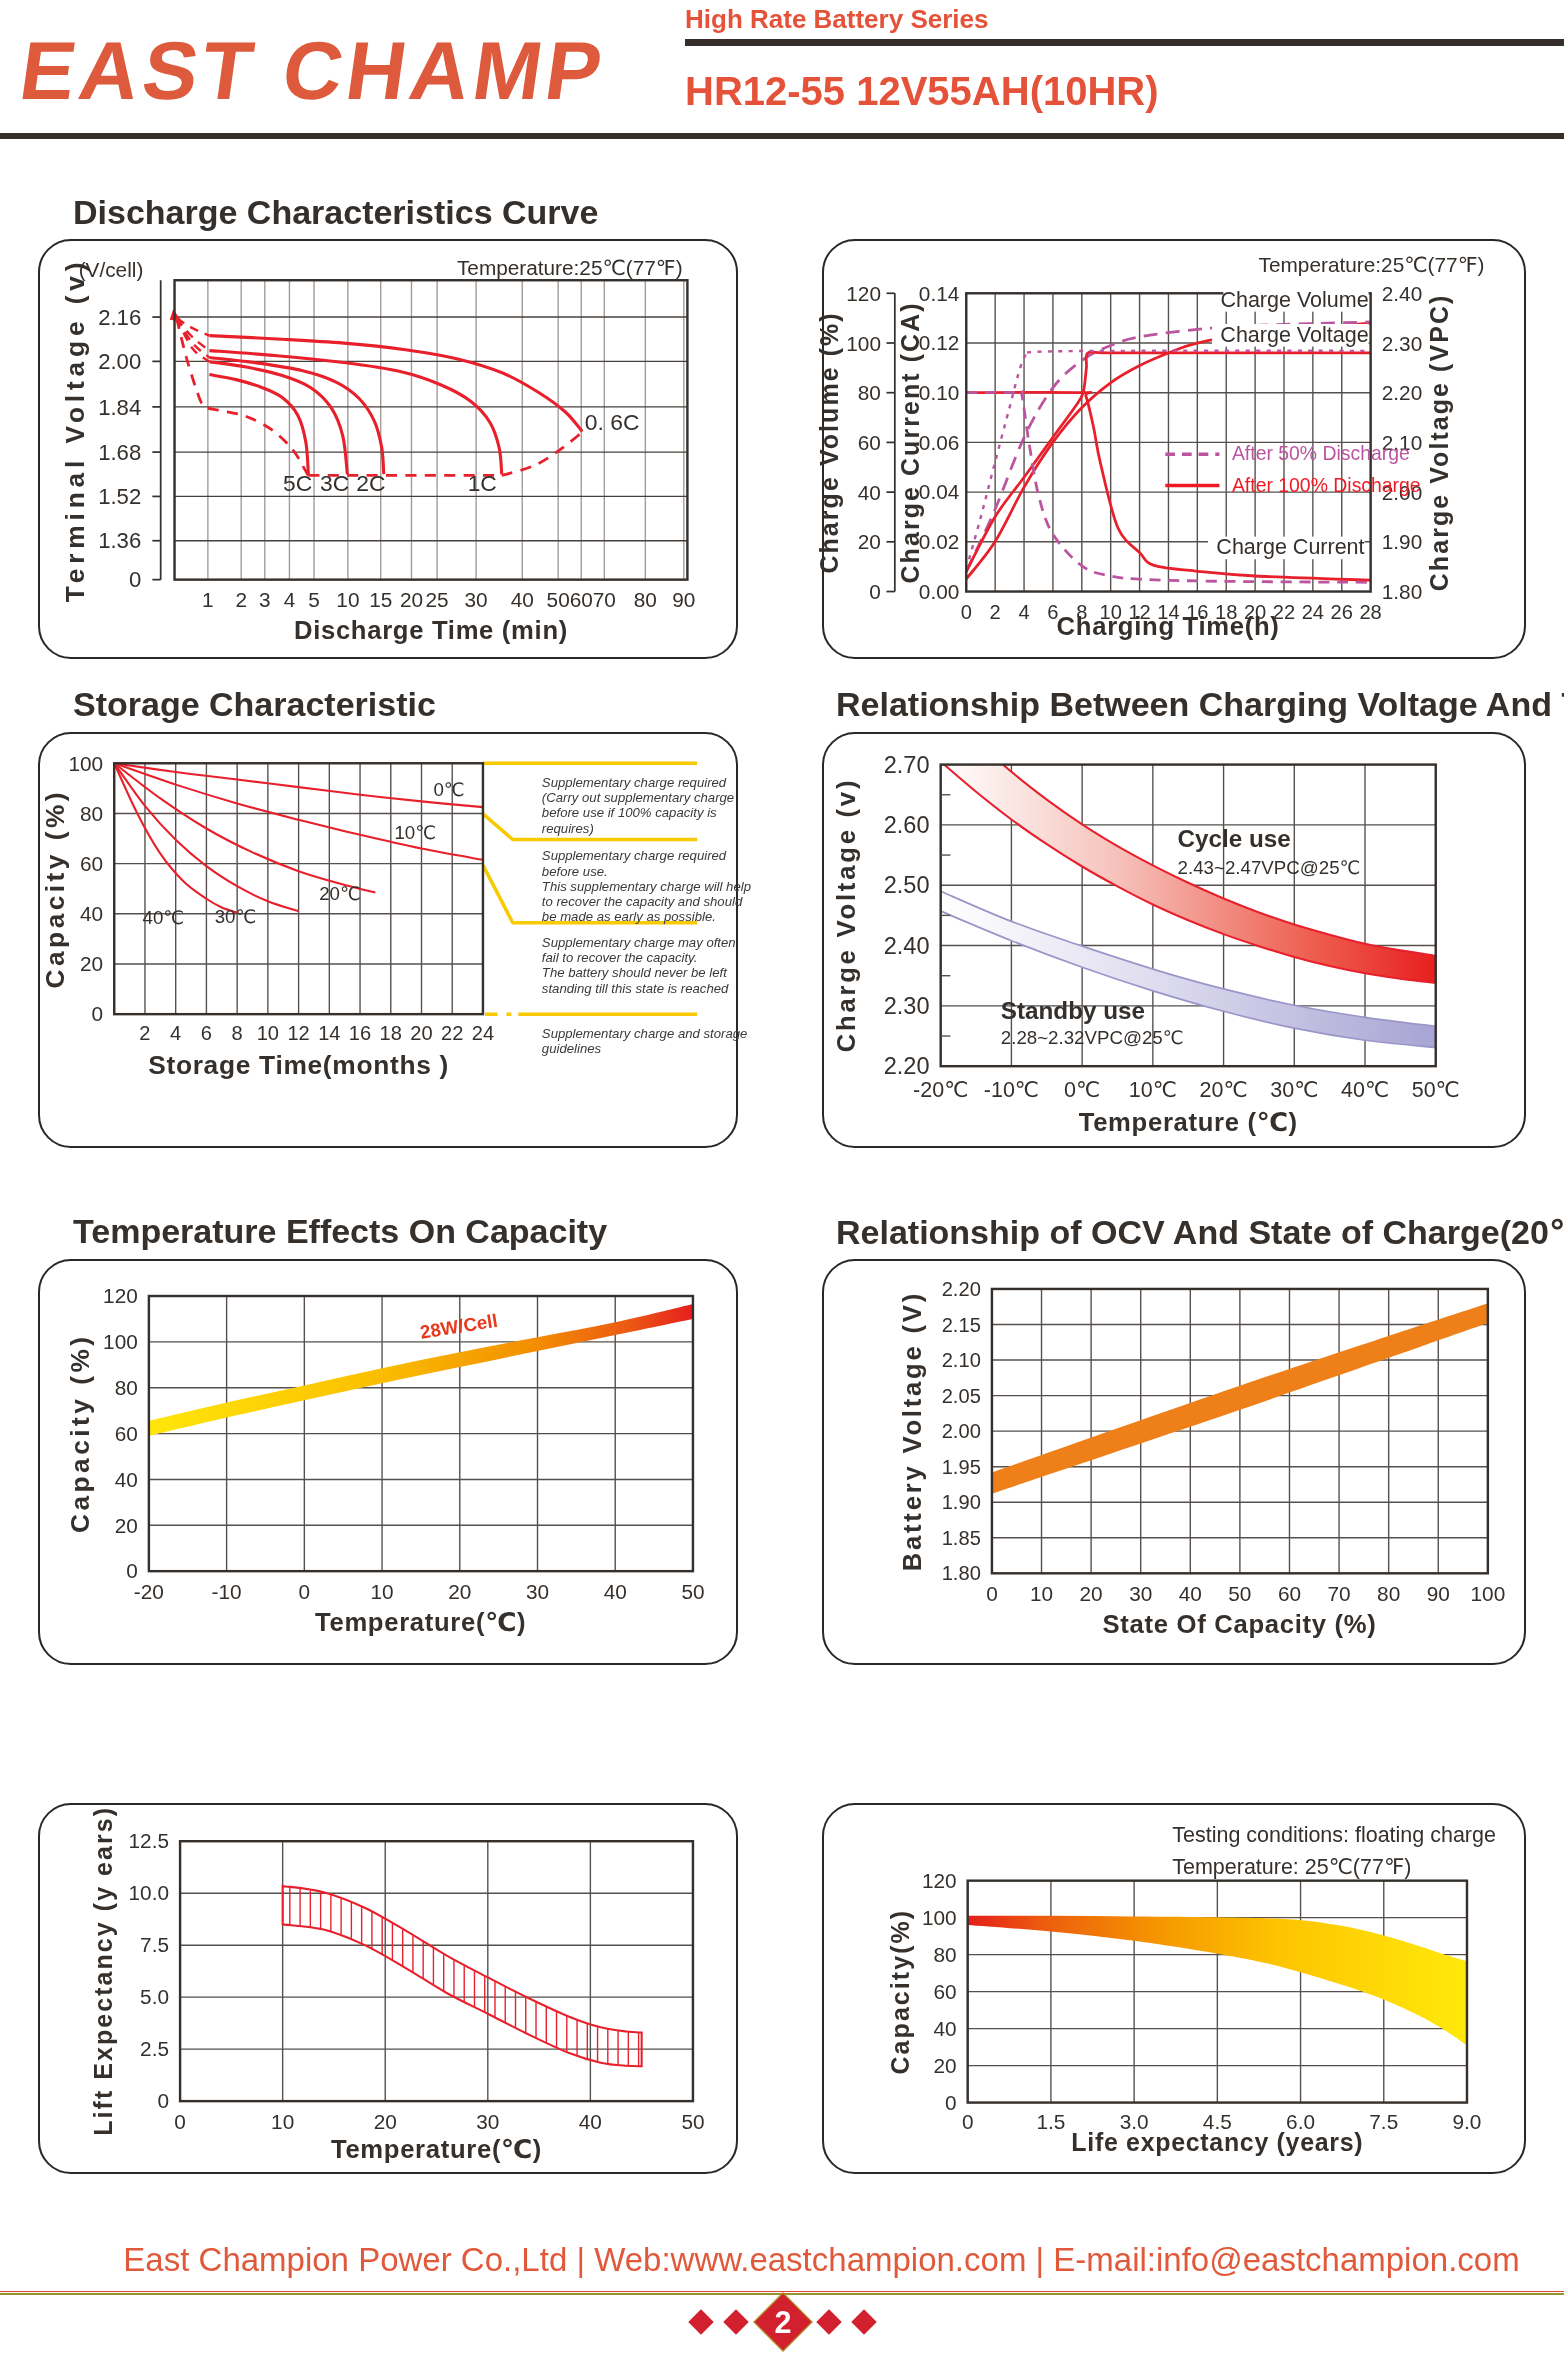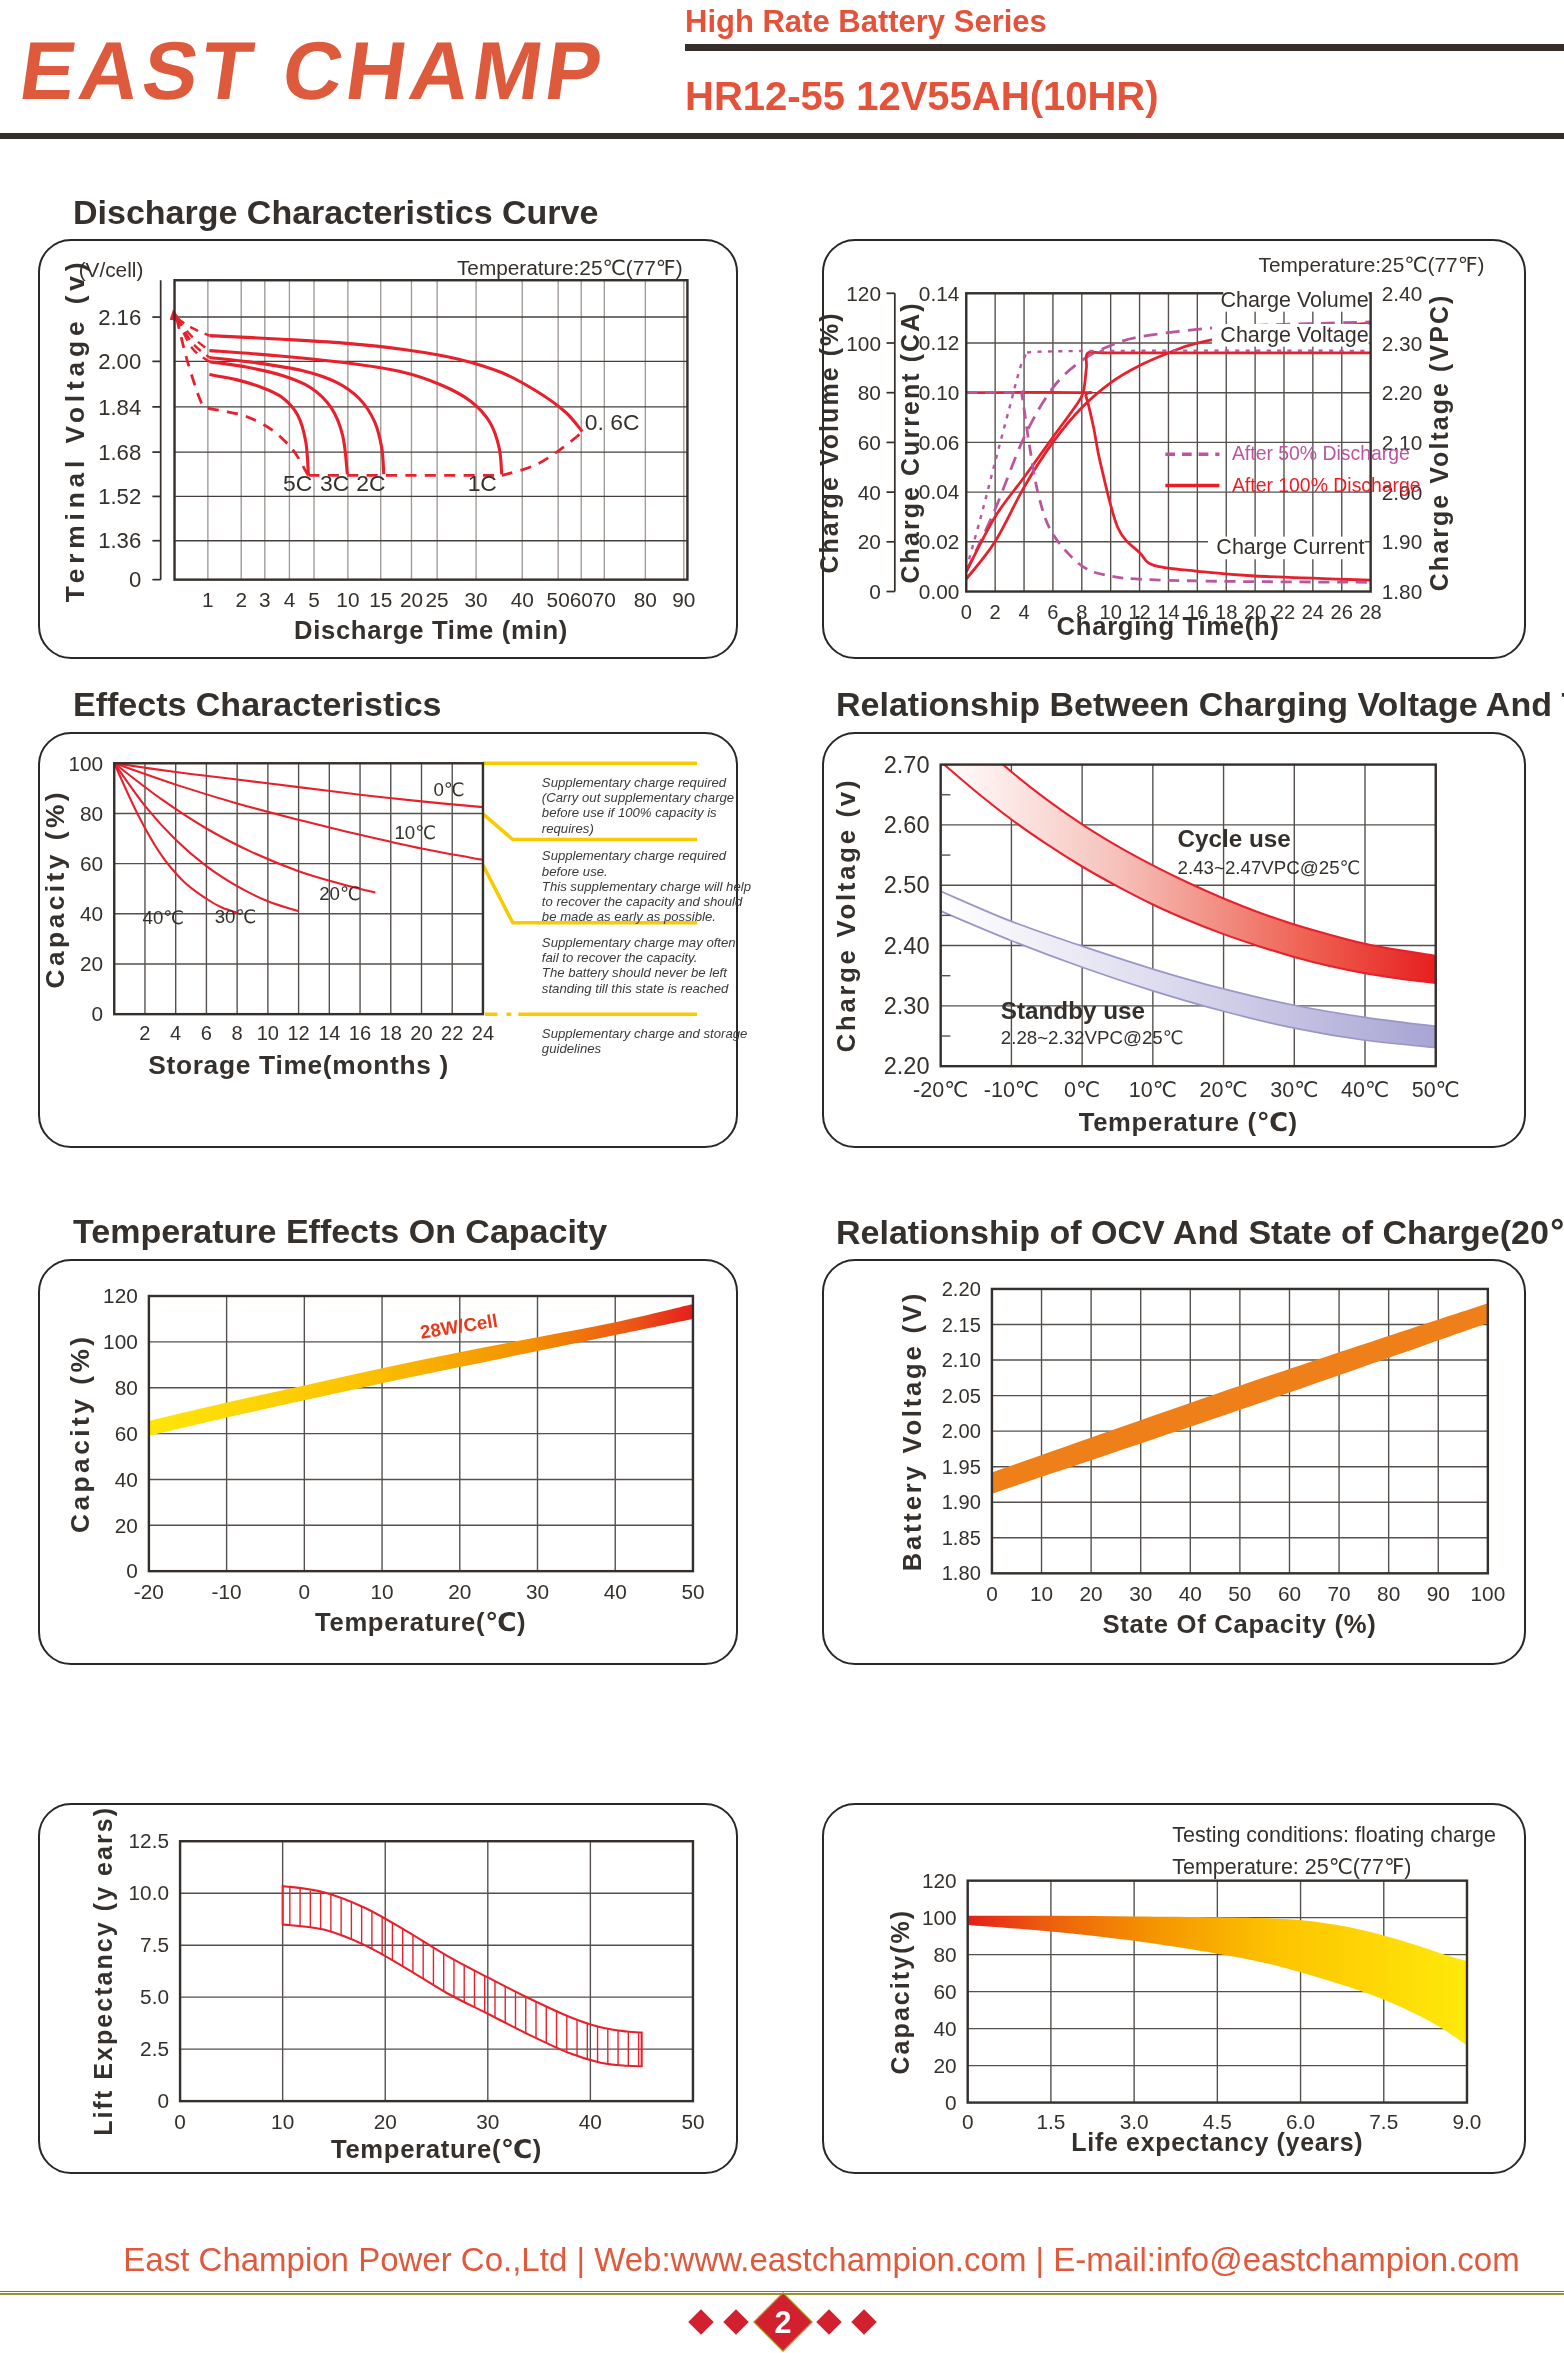--- a/index.html
+++ b/index.html
@@ -2,21 +2,21 @@
 <html style="font-size:11px"><head>
 <meta charset="utf-8">
 <style>
   html,body{margin:0;padding:0;background:#ffffff;}
   #page{position:relative;width:1565px;height:2354px;background:#ffffff;overflow:hidden;
         font-family:"Liberation Sans","DejaVu Sans",sans-serif;}
   svg text{font-family:"Liberation Sans","DejaVu Sans",sans-serif;}
   .logo{position:absolute;left:21px;top:23.6px;font-size:82px;font-weight:700;color:#dd5a3c;
         letter-spacing:4.2px;transform:skewX(-8deg);white-space:nowrap;}
   .hdr-right{position:absolute;left:685px;top:4.2px;width:879px;}
-  .hdr-series{font-size:31px;font-weight:700;color:#e5523a;letter-spacing:0px;white-space:nowrap;}
+  .hdr-series{font-size:26px;font-weight:700;color:#e5523a;letter-spacing:0px;white-space:nowrap;}
   .hdr-rule{height:6.2px;background:#352e2a;margin-top:4.2px;}
   .hdr-model{margin-top:23.6px;font-size:40px;font-weight:700;color:#e5523a;white-space:nowrap;}
   .page-rule{position:absolute;left:0;top:133px;width:1565px;height:6.2px;background:#352e2a;}
   .sec-title{position:absolute;font-size:34px;font-weight:700;color:#35302c;white-space:nowrap;}
   .t0{left:73px;top:193px}.t1{left:836px;top:193px}
   .t2{left:73px;top:685px}.t3{left:836px;top:685px}
   .t4{left:73px;top:1212px}.t5{left:836px;top:1212px}
   .t6{left:73px;top:1757px}.t7{left:836px;top:1757px}
   .panel{position:absolute;box-sizing:border-box;border:2.8px solid #2b2724;border-radius:33px;background:#fff;}
   .p0{left:38px;top:239px;width:700px;height:420px}
@@ -45,21 +45,21 @@
 
   <div class="logo">EAST CHAMP</div>
   <div class="hdr-right">
     <div class="hdr-series">High Rate Battery Series</div>
     <div class="hdr-rule"></div>
     <div class="hdr-model">HR12-55 12V55AH(10HR)</div>
   </div>
   <div class="page-rule"></div>
 
   <div class="sec-title t0">Discharge Characteristics Curve</div>
-  <div class="sec-title t2">Effects Characteristics</div>
+  <div class="sec-title t2">Storage Characteristic</div>
   <div class="sec-title t3">Relationship Between Charging Voltage And Temperature</div>
   <div class="sec-title t4">Temperature Effects On Capacity</div>
   <div class="sec-title t5">Relationship of OCV And State of Charge(20℃)</div>
 
   <div class="panel p0"></div>
   <div class="panel p1"></div>
   <div class="panel p2"></div>
   <div class="panel p3"></div>
   <div class="panel p4"></div>
   <div class="panel p5"></div>

